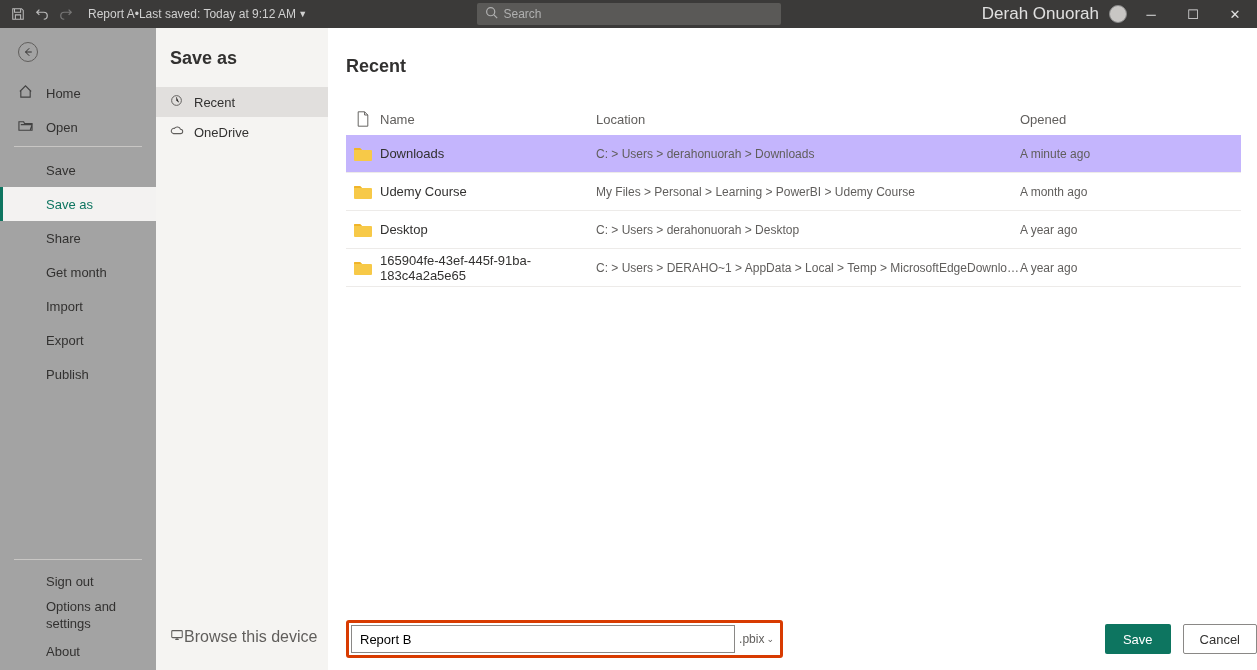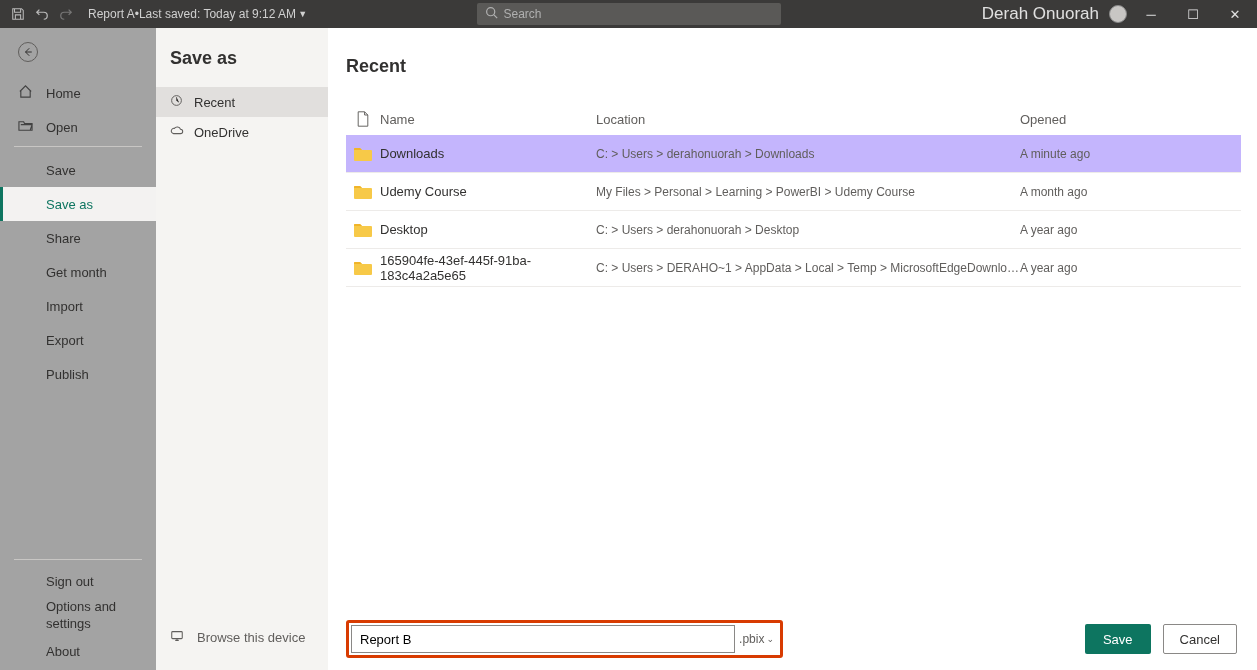--- a/index.html
+++ b/index.html
@@ -34,40 +34,40 @@
 .nav-footer .nav-divider { margin-bottom: 6px; }
 .nav-footer .nav-sub { height: 30px; padding-left: 46px; font-size: 13px; }
 
 
 .midpanel { width: 172px; background: #f5f4f2; padding-top: 20px; }
 .mid-title { font-size: 18px; font-weight: 600; padding-left: 14px; margin-bottom: 18px; color: #323130; }
 .mid-item { height: 30px; display: flex; align-items: center; padding-left: 14px; gap: 10px; cursor: pointer; font-size: 13px; color: #323130; }
 .mid-item.active { background: #e1dfdd; }
 .mid-item .micon { width: 14px; font-size: 13px; color: #605e5c; }
 .mid-footer { position: absolute; bottom: 18px; }
-.browse { height: 30px; display: flex; align-items: center; padding-left: 14px; gap: 13px; cursor: pointer; font-size: 13px; color: #605e5c; }
+.browse { height: 30px; display: flex; align-items: center; padding-left: 14px; gap: 0; cursor: pointer; font-size: 16px; color: #605e5c; }
 
 
 .content { flex: 1; background: #fff; padding: 28px 16px 0 18px; position: relative; display: flex; flex-direction: column; }
 .content-title { font-size: 18px; font-weight: 600; margin-bottom: 26px; color: #323130; }
 .table-head { display: flex; height: 32px; align-items: center; color: #605e5c; font-size: 13px; border-bottom: none; }
 .table-head .col-icon { width: 34px; display: flex; justify-content: center; }
 .col-name { width: 216px; padding-left: 0; }
 .col-loc { width: 424px; }
 .col-open { flex: 1; }
 .table-row { display: flex; height: 38px; align-items: center; border-bottom: 1px solid #edebe9; font-size: 12px; cursor: pointer; }
 .table-row.selected { background: #c4b5fd; }
 .folder-icon { width: 34px; display: flex; justify-content: center; }
 .folder-svg { width: 20px; height: 16px; }
 .row-name { width: 216px; color: #323130; font-size: 13px; }
 .row-loc { width: 424px; color: #605e5c; font-size: 12px; overflow: hidden; text-overflow: ellipsis; white-space: nowrap; }
 .row-open { flex: 1; color: #605e5c; font-size: 12px; }
 
 
-.bottombar { position: absolute; bottom: 12px; left: 18px; right: 20px; display: flex; align-items: center; gap: 12px; }
+.bottombar { position: absolute; bottom: 12px; left: 18px; right: 0; display: flex; align-items: center; gap: 12px; }
 .filename-wrap { border: 3px solid #d83b01; border-radius: 3px; padding: 2px; display: flex; align-items: center; }
 .filename-input { width: 384px; height: 28px; border: 1px solid #8a8886; padding: 0 8px; font-size: 13px; outline: none; }
 .ext-select { height: 28px; width: 44px; border: none; border-left: 1px solid #8a8886; display: flex; align-items: center; justify-content: center; font-size: 12px; color: #605e5c; cursor: pointer; gap: 2px; background: #fff; margin-left: -1px; }
 .ext-chev { font-size: 9px; }
 .spacer { flex: 1; }
 .btn-save { height: 30px; padding: 0 18px; background: #0d7560; color: #fff; border: none; font-size: 13px; cursor: pointer; border-radius: 2px; }
 .btn-cancel { height: 30px; padding: 0 16px; background: #fff; color: #323130; border: 1px solid #8a8886; font-size: 13px; cursor: pointer; border-radius: 2px; }
 
 .doc-icon-svg { width: 14px; height: 16px; }
 </style>

